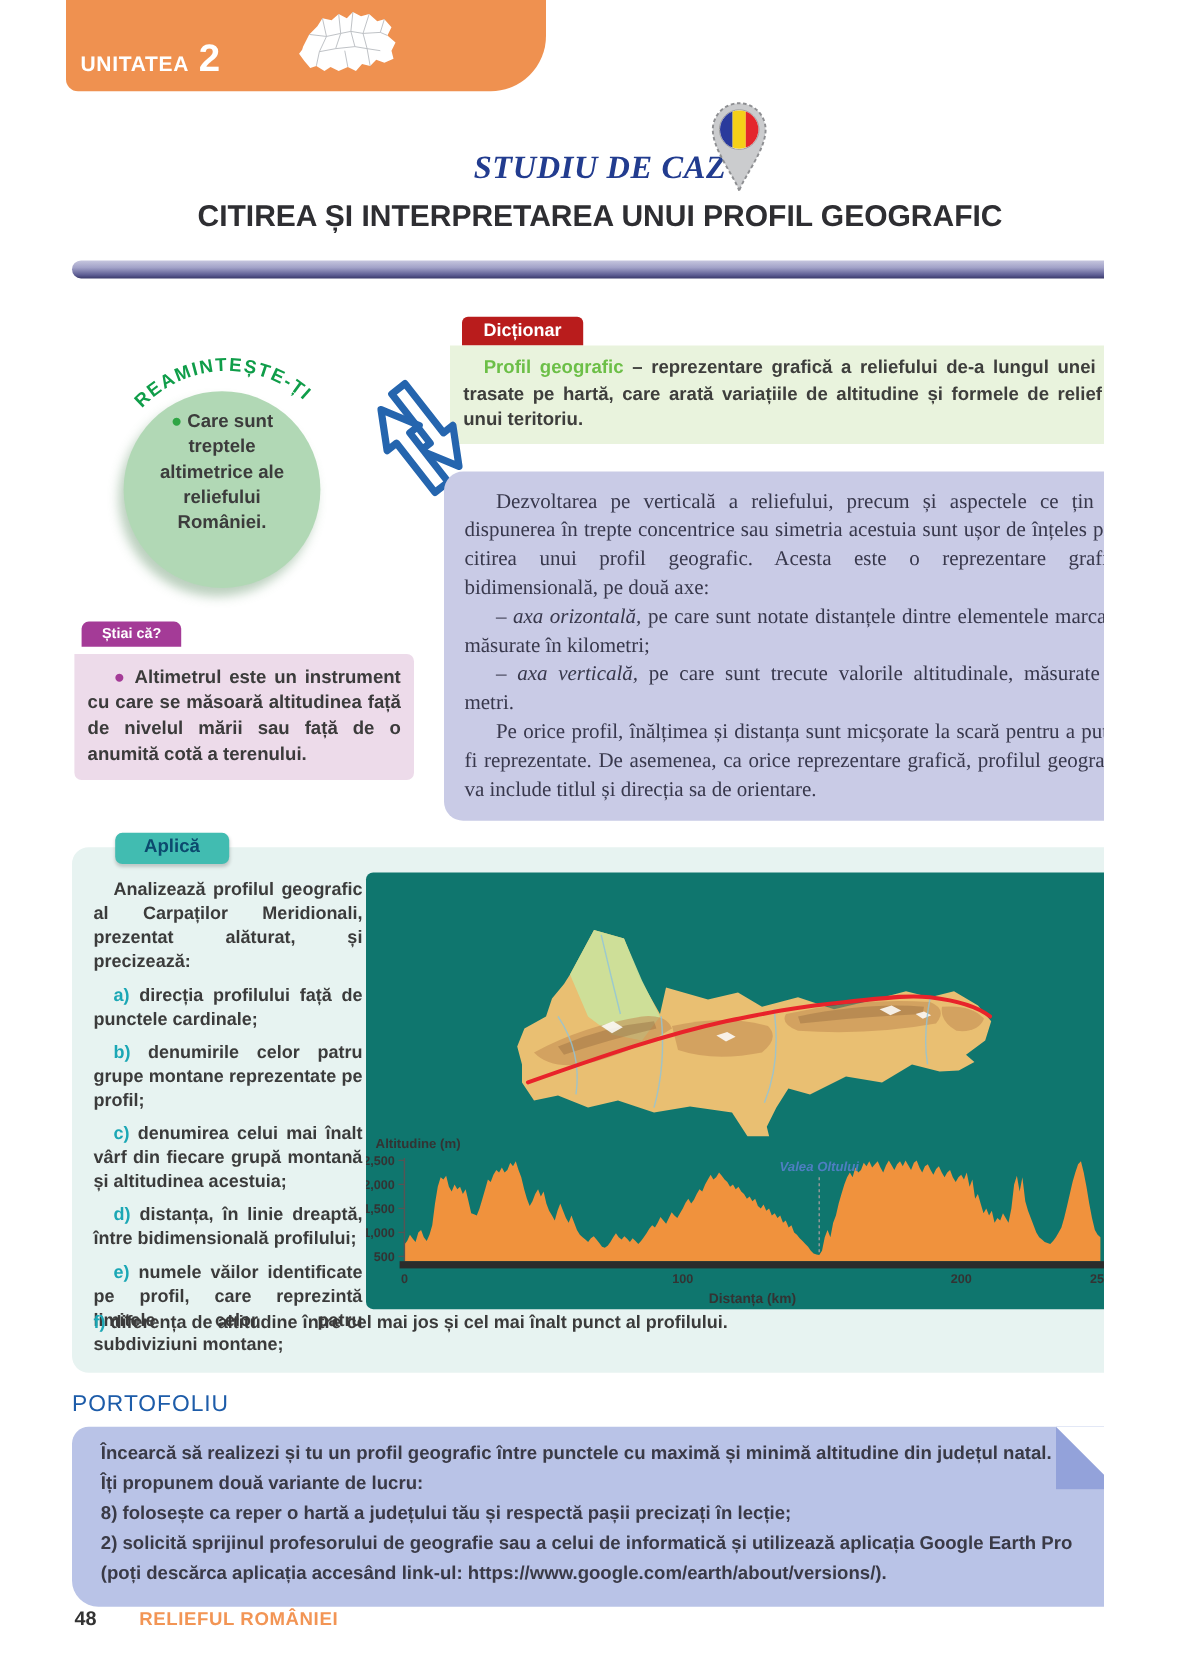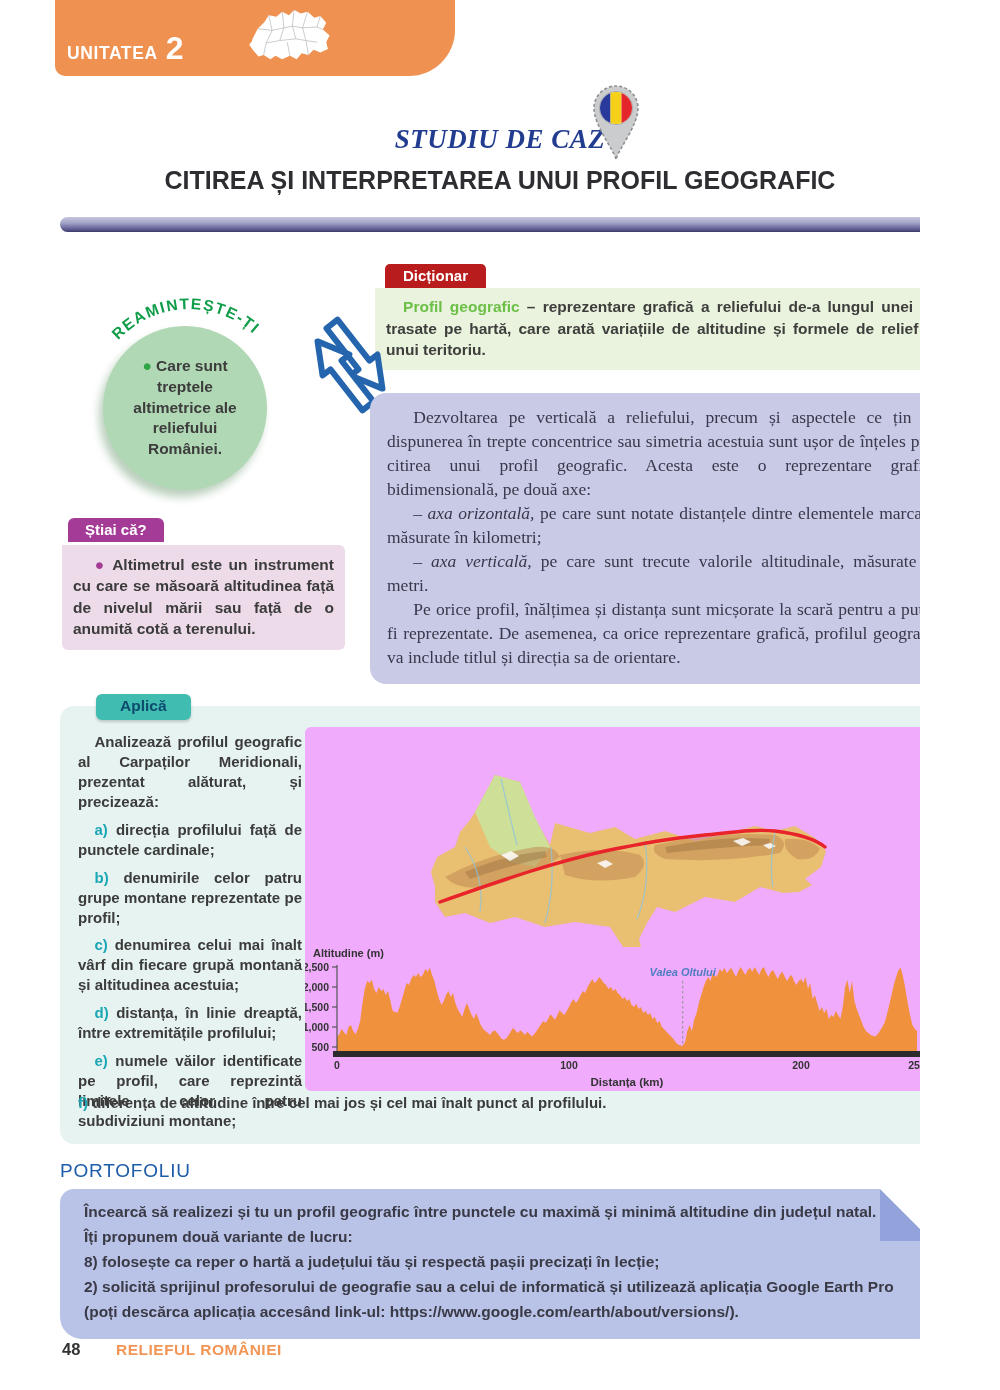--- a/index.html
+++ b/index.html
@@ -29,49 +29,49 @@
               font-size:15px;padding:3px 18px 4px;border-radius:5px 5px 0 0;}
   .dict-box{position:absolute;left:375px;top:288px;width:561px;background:#E9F3DD;padding:8px 11px 9px;
             font-size:15.5px;font-weight:bold;color:#3E3E3C;line-height:1.4;border-radius:0 5px 5px 5px;
             text-align:justify;}
   .dict-box p{margin:0;text-indent:1.1em;}
   .dict-term{color:#6CBF47;}
 
   
   .arc-svg{position:absolute;left:82px;top:270px;width:212px;height:122px;}
   .bubble{position:absolute;left:103px;top:326px;width:164px;height:164px;background:#B1D8B5;border-radius:50%;
-          box-shadow:-4px 7px 9px rgba(105,150,110,.45);display:flex;align-items:center;justify-content:center;
+          box-shadow:-4px 7px 9px rgba(105,150,110,.45);display:flex;justify-content:center;
           text-align:center;padding:16px;box-sizing:border-box;font-weight:bold;font-size:15.5px;color:#3C3C3C;line-height:1.35;}
   .green-bullet{color:#2FA545;}
   .arrows{position:absolute;left:288px;top:306px;width:128px;height:120px;}
 
   
   .lesson{position:absolute;left:370px;top:393px;width:552px;background:#C9CBE6;border-radius:16px;
           padding:13px 17px 14px;font-family:"Liberation Serif",serif;font-size:17.5px;color:#38384C;
           line-height:1.37;text-align:justify;}
   .lesson p{margin:0;text-indent:1.5em;}
 
   
   .stiai-label{position:absolute;left:68px;top:518px;background:#A43B97;color:#fff;font-weight:bold;
-               font-size:15px;padding:3px 17px 4px;border-radius:6px 6px 0 0;}
+               font-size:12px;padding:3px 17px 4px;border-radius:6px 6px 0 0;}
   .stiai-box{position:absolute;left:62px;top:545px;width:261px;background:#EDDBEA;padding:9px 11px 10px;
              border-radius:0 6px 6px 6px;font-size:15.5px;font-weight:bold;color:#3B3B3B;line-height:1.38;
              text-align:justify;}
   .stiai-box p{margin:0;text-indent:1.4em;}
   .purple-bullet{color:#A43B97;}
 
   
   .aplica-box{position:absolute;left:60px;top:706px;width:885px;height:438px;background:#E7F3F1;border-radius:14px;}
   .aplica-label{position:absolute;left:96px;top:694px;background:#41BCB1;color:#0c4a6e;font-weight:bold;
                 font-size:15.5px;padding:3px 24px 5px;border-radius:6px;box-shadow:0 2px 3px rgba(0,0,0,.18);}
   .aplica-left{position:absolute;left:78px;top:732px;width:224px;font-size:15px;font-weight:bold;color:#3B3B3B;
                line-height:1.33;text-align:justify;}
   .aplica-left p{margin:0 0 8px;text-indent:1.1em;}
   .key{color:#1BA7B5;}
-  .panel{position:absolute;left:305px;top:727px;width:628px;height:364px;background:#f0abfc;border-radius:6px;}
+  .panel{position:absolute;left:305px;top:727px;width:628px;height:364px;background:#0f766e;border-radius:6px;}
   .map-svg{position:absolute;left:0;top:0;width:628px;height:220px;}
   .chart-svg{position:absolute;left:0;top:218px;width:628px;height:146px;}
   .item-f{position:absolute;left:78px;top:1094px;width:848px;font-size:15px;font-weight:bold;color:#3B3B3B;margin:0;}
 
   
   .porto-head{position:absolute;left:60px;top:1160px;font-size:19px;font-weight:normal;color:#1D5CA9;letter-spacing:.8px;margin:0;}
   .porto-box{position:absolute;left:60px;top:1189px;width:872px;box-sizing:border-box;background:#B9C3E7;
              border-radius:14px 0 14px 22px;padding:10px 26px 14px 24px;font-size:15.5px;font-weight:bold;
              color:#3A3A46;line-height:1.62;}
   .porto-box::before{content:"";position:absolute;top:0;right:0;border-style:solid;
@@ -168,21 +168,21 @@
     <p><span class="purple-bullet">●</span> <span>Altimetrul este un instrument cu care se măsoară altitudinea față de nivelul mării sau față de o anumită cotă a terenului.</span></p>
   </div>
 
   <div class="aplica-box"></div>
   <div class="aplica-label">Aplică</div>
   <div class="aplica-left">
     <p>Analizează profilul geografic al Carpaților Meridionali, prezentat alăturat, și precizează:</p>
     <p><span class="key">a)</span><span> direcția profilului față de punctele cardinale;</span></p>
     <p><span class="key">b)</span><span> denumirile celor patru grupe montane reprezentate pe profil;</span></p>
     <p><span class="key">c)</span><span> denumirea celui mai înalt vârf din fiecare grupă montană și altitudinea acestuia;</span></p>
-    <p><span class="key">d)</span><span> distanța, în linie dreaptă, între extremitățile profilului;</span></p>
+    <p><span class="key">d)</span><span> distanța, în linie dreaptă, între bidimensională profilului;</span></p>
     <p><span class="key">e)</span><span> numele văilor identificate pe profil, care reprezintă limitele celor patru subdiviziuni montane;</span></p>
   </div>
 
   <div class="panel">
 
     <svg class="map-svg" viewBox="0 0 628 220">
       <path d="M130,160 L126,145 132,130 150,120 155,105 165,93 170,85 190,48 215,55 228,88 245,118 250,96 285,106 310,100 330,112 360,104 390,114 420,107 450,99 470,104 490,99 510,111 521,124 516,140 500,152 507,158 494,165 478,166 455,160 430,175 400,170 370,185 352,180 342,196 334,212 336,220 318,220 305,200 270,195 240,200 210,190 185,196 160,186 140,190 130,175 Z" fill="#E9BF72"></path>
       <path d="M170,85 L190,48 215,55 230,90 245,120 230,140 205,135 185,120 Z" fill="#CCE09A" opacity="0.95"></path>
       <g fill="#C28B52" opacity="0.55">
         <path d="M140,150 Q180,128 230,120 Q250,118 255,130 Q230,146 190,158 Q155,166 140,150 Z"></path>

